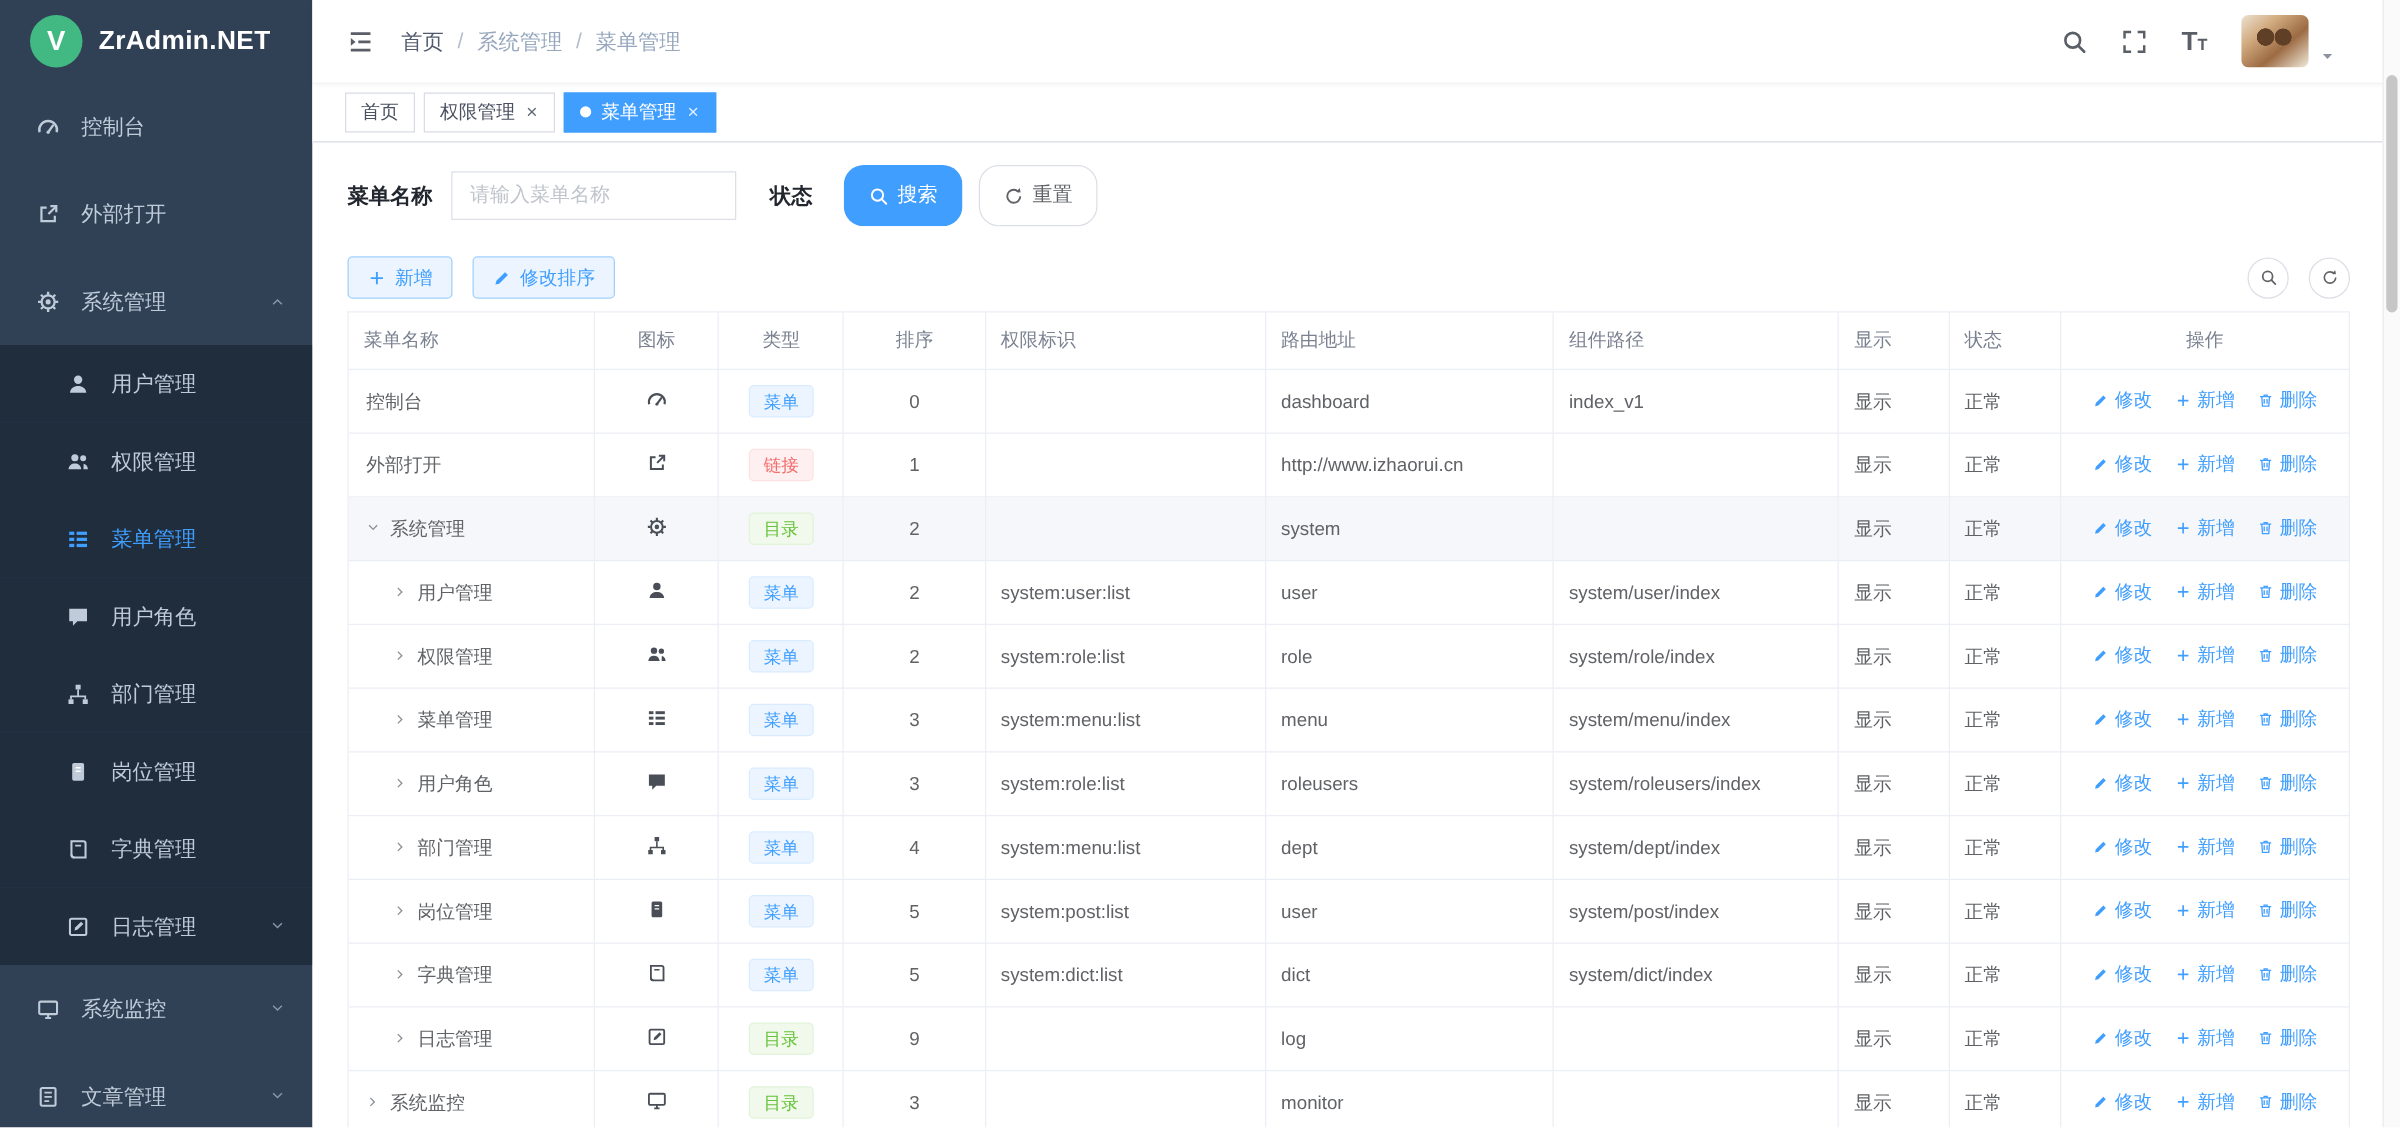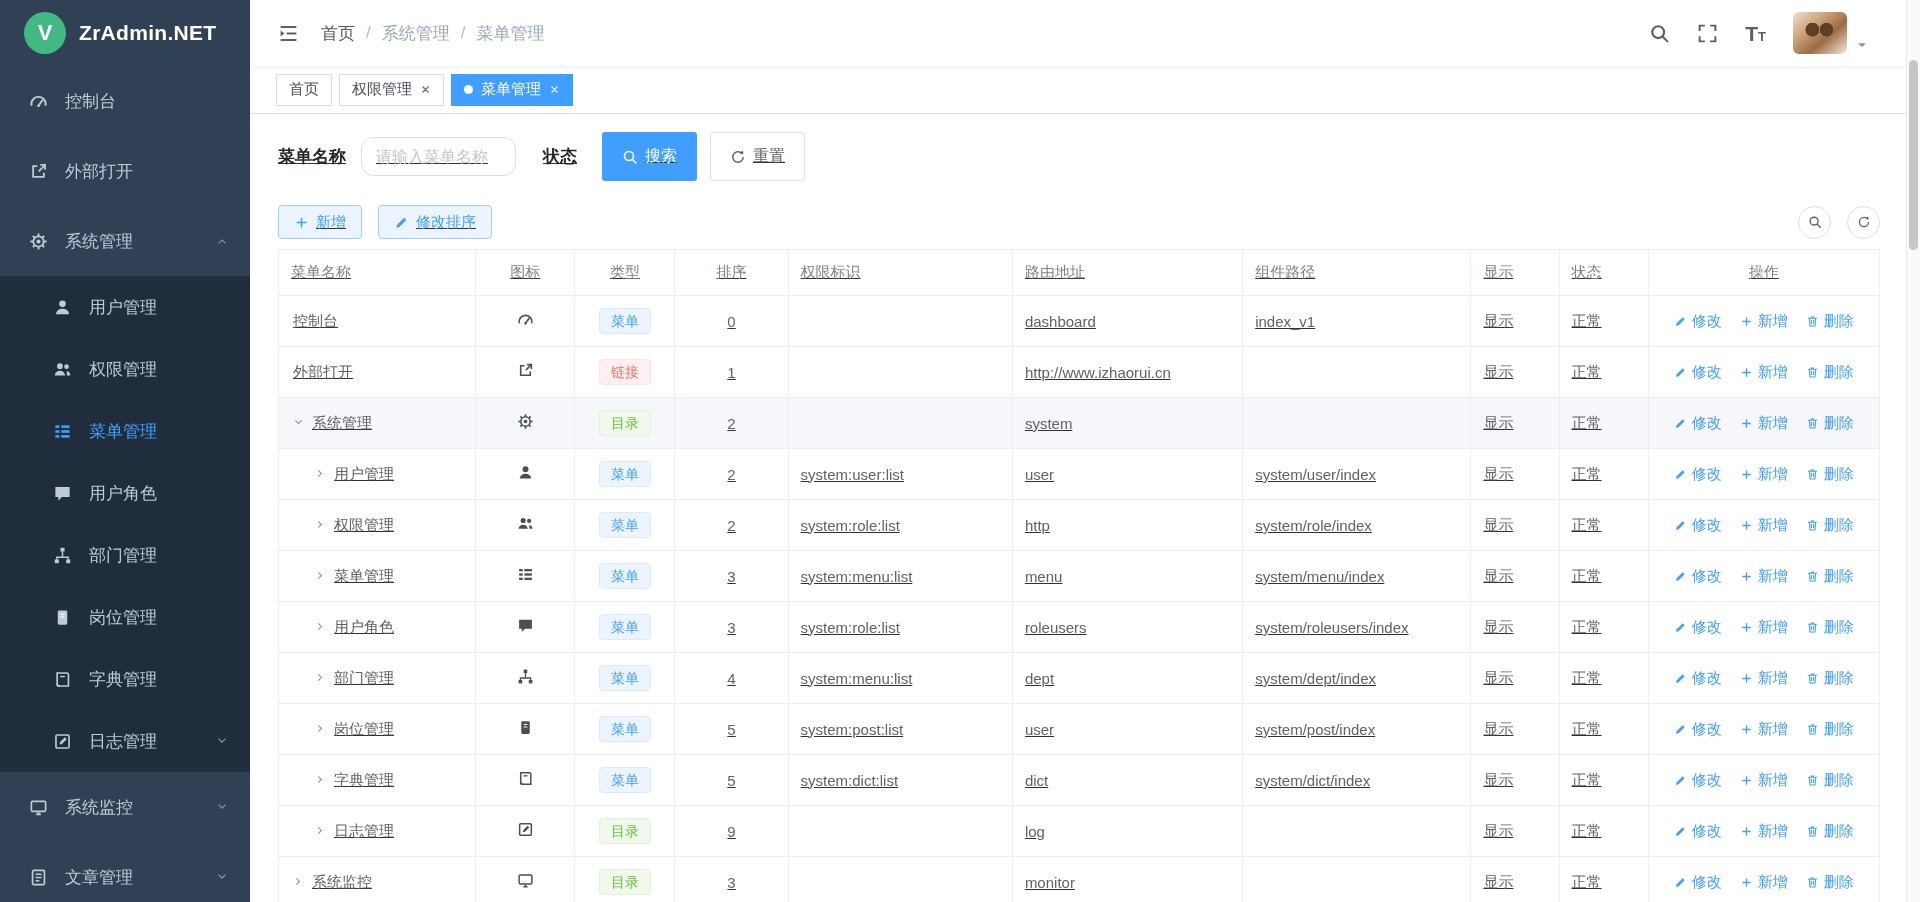--- a/index.html
+++ b/index.html
@@ -43,32 +43,32 @@
   
   .tabbar { height:48px; background:#fff; border-bottom:1px solid #d8dce5; display:flex; align-items:center;
             gap:7px; padding:0 26px; flex:0 0 48px; }
   .tab { height:32px; display:inline-flex; align-items:center; gap:8px; padding:0 12px;
          border:1px solid #d8dce5; background:#fff; color:#495060; font-size:15px; cursor:pointer; white-space:nowrap; }
   .tab.active { background:var(--accent,#409eff); border-color:var(--accent,#409eff); color:#fff; }
   .tab .dot { width:9px; height:9px; border-radius:50%; background:#fff; display:inline-block; }
   .tab .close { display:inline-flex; font-size:11px; opacity:.85; }
 
   
-  .content { flex:1; padding:18px 40px 0 28px; overflow:hidden;text-decoration:underline; }
+  .content { flex:1; padding:18px 40px 0 28px; overflow:hidden; }
   .filterbar { display:flex; align-items:center; margin:0 0 24px; }
   .f-label { font-size:17px; font-weight:700; color:#22262e; margin-right:15px; white-space:nowrap; }
   .f-label.status { margin-left:27px; }
-  .text-input { width:155px; height:39px; border:1px solid #dcdfe6; border-radius:12px; padding:0 14px;
+  .text-input { width:228px; height:39px; border:1px solid #dcdfe6; border-radius:0; padding:0 14px;
                 font-size:16px; color:#606266; outline:none; font-family:inherit; }
   .text-input::placeholder { color:#c0c4cc; }
   .select { width:235px; height:39px; border:1px solid #dcdfe6; border-radius:4px; display:flex;
             align-items:center; justify-content:space-between; padding:0 12px 0 14px; color:#c0c4cc;
             font-size:16px; cursor:pointer; background:#fff; }
   .select-caret { color:#c0c4cc; font-size:12px; display:inline-flex; }
-  .btn { height:49px; display:inline-flex; align-items:center; gap:7px; border-radius:3px; font-size:16px;
+  .btn { height:49px; display:inline-flex; align-items:center; gap:7px; border-radius:16px; font-size:16px;
          padding:0 19px; cursor:pointer; border:1px solid transparent; font-family:inherit; background:#fff; }
   .btn-primary { background:var(--accent,#409eff); color:#fff; margin-left:10px; }
   .btn-default { border-color:#dcdfe6; color:#606266; margin-left:13px;text-align:right; }
   .toolbar { display:flex; align-items:center; margin:0 0 10px; }
   .btn-plain { background:#ecf5ff; border-color:#a0cfff; color:var(--accent,#409eff); height:34px;
                font-size:15px; padding:0 15px; border-radius:4px; }
   .btn-plain + .btn-plain { margin-left:16px; }
   .toolbar-right { margin-left:auto; display:flex; gap:16px; }
   .circle-btn { width:33px; height:33px; border-radius:50%; border:1px solid #dcdfe6; color:#606266;
                 display:inline-flex; align-items:center; justify-content:center; font-size:14px; cursor:pointer; }
@@ -607,21 +607,21 @@
                   <svg viewBox="0 0 16 16" width="1em" height="1em">
                     <circle cx="5.8" cy="5.2" r="2.4" fill="currentColor"></circle>
                     <path d="M1.5 13c.3-2.6 2-3.9 4.3-3.9s4 1.3 4.3 3.9z" fill="currentColor"></path>
                     <circle cx="11.4" cy="5.6" r="2" fill="currentColor"></circle>
                     <path d="M11.7 9.3c1.8.4 2.7 1.7 2.9 3.7h-3z" fill="currentColor"></path>
                   </svg>
                 </span></td>
               <td><span class="tag tag-blue">菜单</span></td>
               <td>2</td>
               <td>system:role:list</td>
-              <td>http</td>
+              <td>role</td>
               <td>system/role/index</td>
               <td>显示</td>
               <td>正常</td>
               <td class="actions-cell"><a class="action-link">
                   <span data-icon="edit-icon">
                     <svg viewBox="0 0 16 16" width="1em" height="1em">
                       <path d="M2.5 13.5l.8-3.2 7.4-7.4 2.4 2.4-7.4 7.4z" fill="currentColor"></path>
                     </svg>
                   </span>
                   <span>修改</span>

